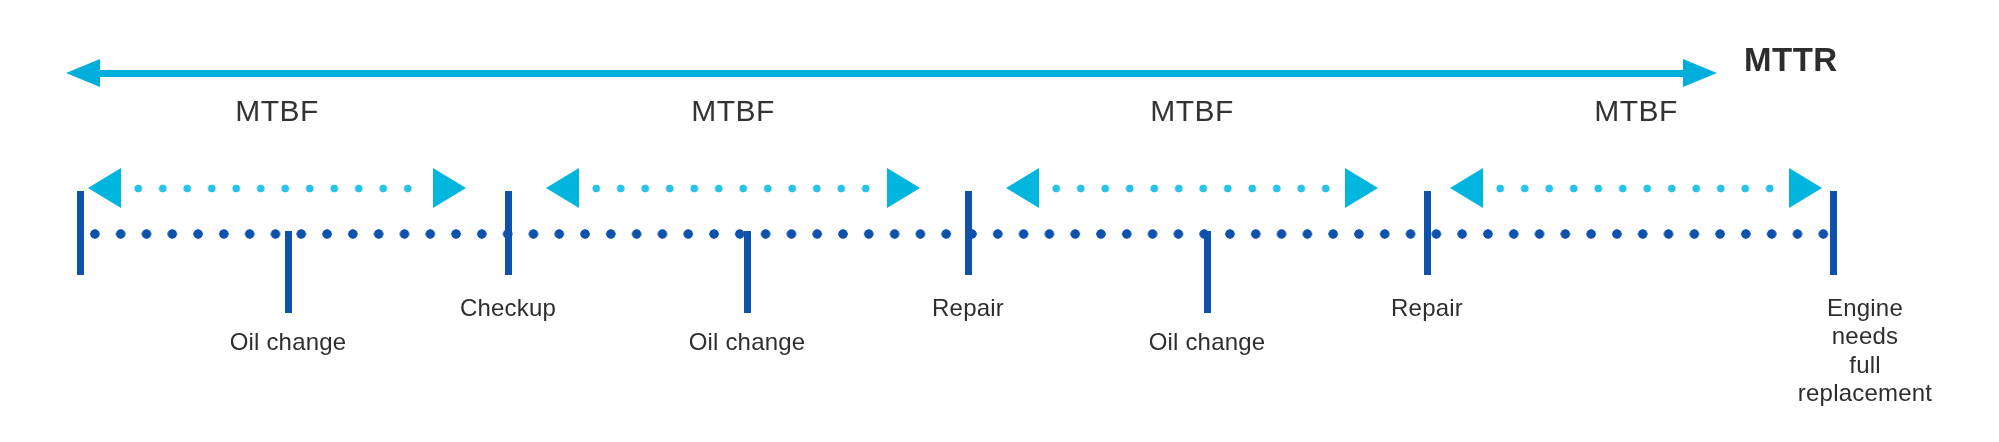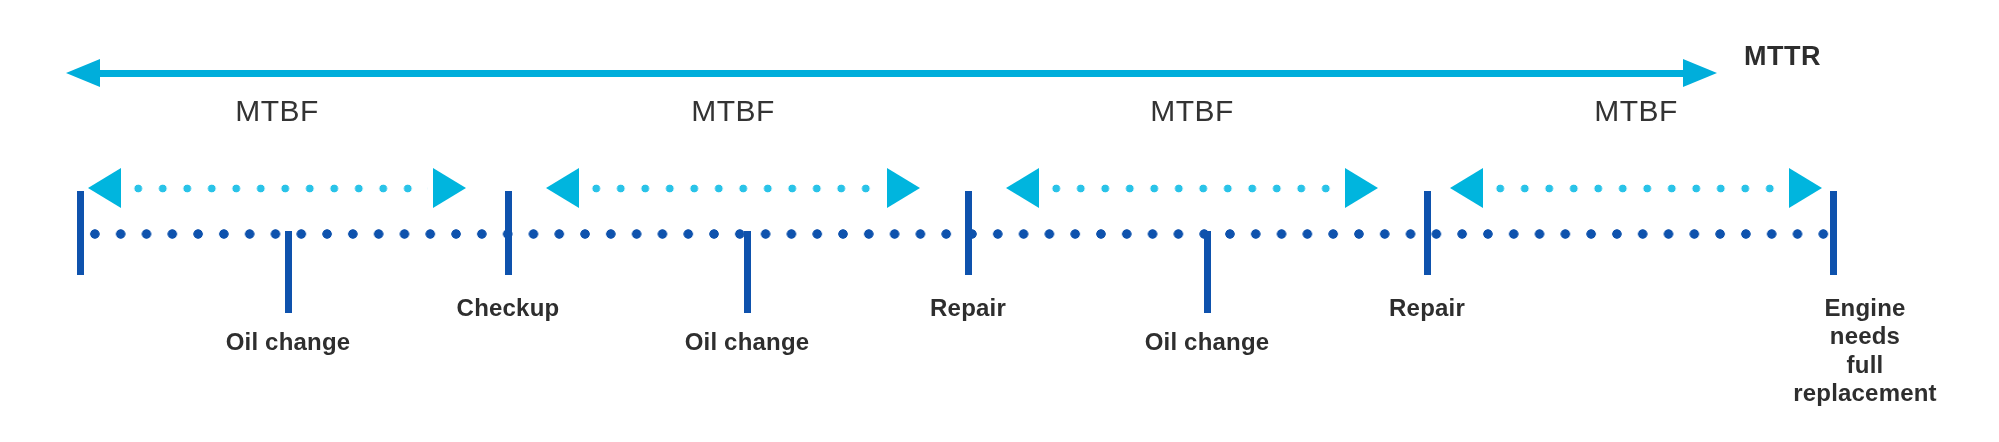--- a/index.html
+++ b/index.html
@@ -51,21 +51,21 @@
     top: 59px;
     border-top: 14px solid transparent;
     border-bottom: 14px solid transparent;
     border-left: 34px solid #00AEDB;
   }
   .mttr-label {
     position: absolute;
     left: 1744px;
     top: 41px;
     font-family: "Liberation Sans", sans-serif;
-    font-size: 27px;
+    font-size: 33px;
     font-weight: 700;
     color: #2D2D2D;
     letter-spacing: 0.5px;
     white-space: nowrap;
   }
 
   
   .mtbf-seg {
     position: absolute;
     top: 0;
@@ -122,21 +122,21 @@
     position: absolute;
     width: 7px;
     background: #0E52AD;
   }
 
   
   .event-label {
     position: absolute;
     font-family: "Liberation Sans", sans-serif;
     font-size: 24px;
-    font-weight: 700;
+    font-weight: 400;
     color: #2E2E2E;
     text-align: center;
     line-height: 1.18;
     letter-spacing: 0.2px;
     white-space: pre-line;
     transform: translateX(-50%);
   }
 </style>
 </head>
 <body>

